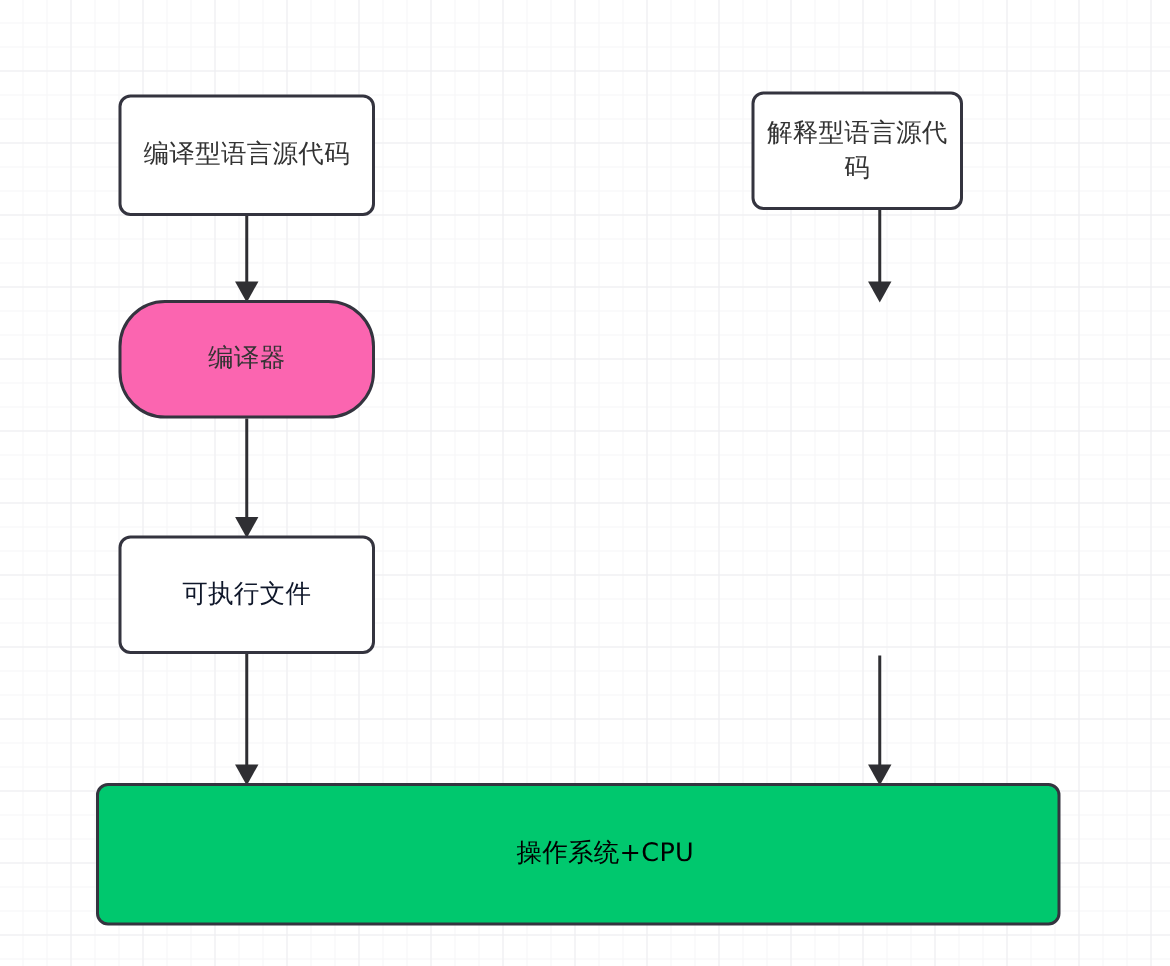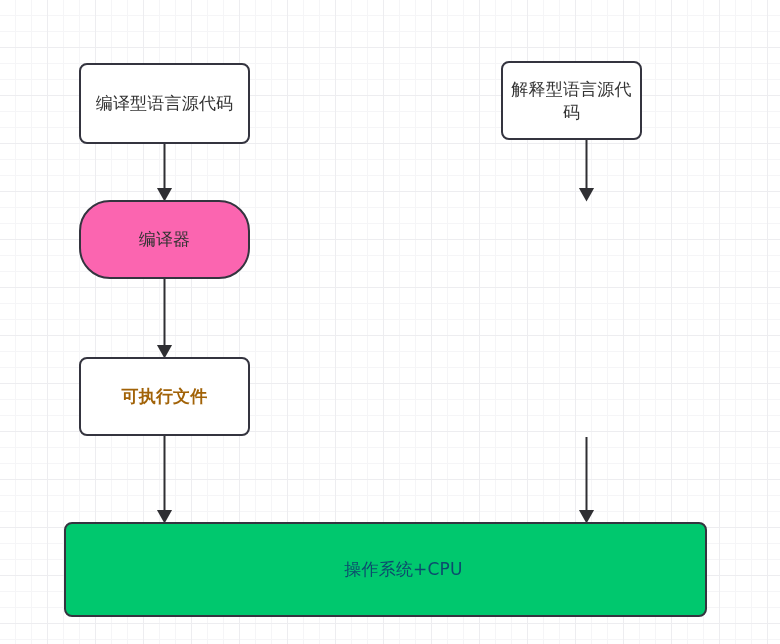--- a/index.html
+++ b/index.html
@@ -94,26 +94,26 @@
   </svg>
 
   <div class="node" id="node-compiled-source" style="background-color: rgb(255, 255, 255); border-color: rgb(52, 52, 63); color: rgb(51, 51, 51);">
     <span class="node-label">编译型语言源代码</span>
   </div>
 
   <div class="node" id="node-compiler" style="background-color: rgb(251, 101, 176); border-color: rgb(52, 52, 63); color: rgb(51, 51, 51); border-radius: 31px;">
     <span class="node-label">编译器</span>
   </div>
 
-  <div class="node" id="node-executable" style="background-color: rgb(255, 255, 255); border-color: rgb(52, 52, 63); color: #a16207; font-weight: bold;">
+  <div class="node" id="node-executable" style="background-color: rgb(255, 255, 255); border-color: rgb(52, 52, 63); color: #0f172a;">
     <span class="node-label">可执行文件</span>
   </div>
 
   <div class="node" id="node-interp-source" style="background-color: rgb(255, 255, 255); border-color: rgb(52, 52, 63); color: rgb(51, 51, 51);">
     <span class="node-label">解释型语言源代码</span>
   </div>
 
 
-  <div class="node" id="node-os-cpu" style="background-color: rgb(0, 200, 110); border-color: rgb(52, 52, 63); color: #0c4a6e; padding-left: 36px;">
+  <div class="node" id="node-os-cpu" style="background-color: rgb(0, 200, 110); border-color: rgb(52, 52, 63); color: #000000; padding-left: 36px;">
     <span class="node-label">操作系统+CPU</span>
   </div>
 
 </div>
 
 </body></html>

